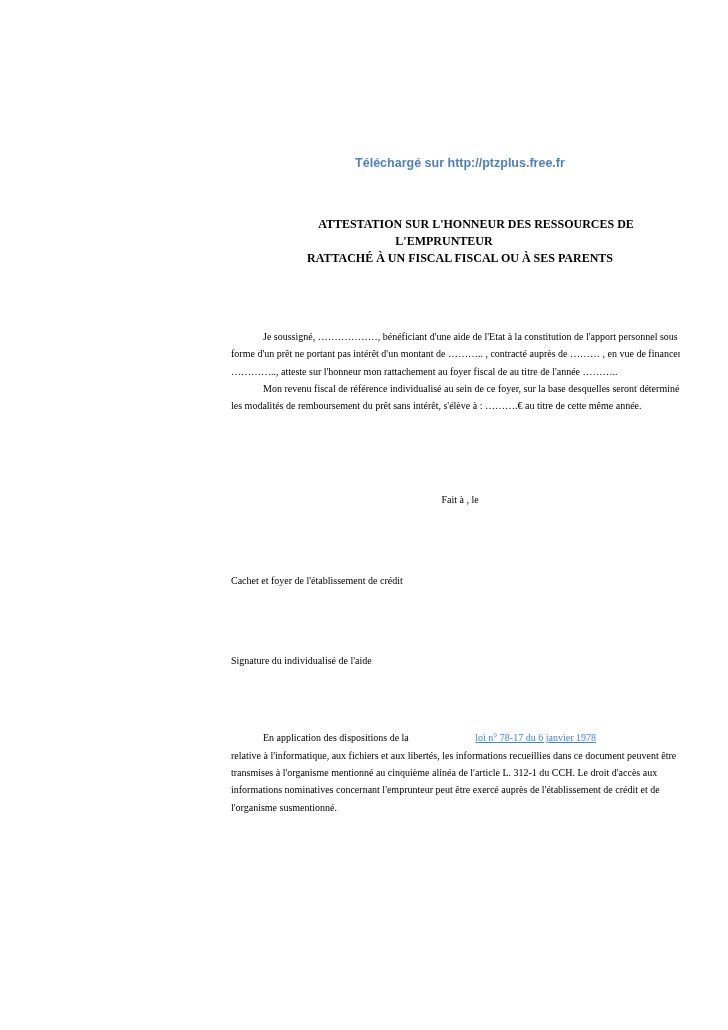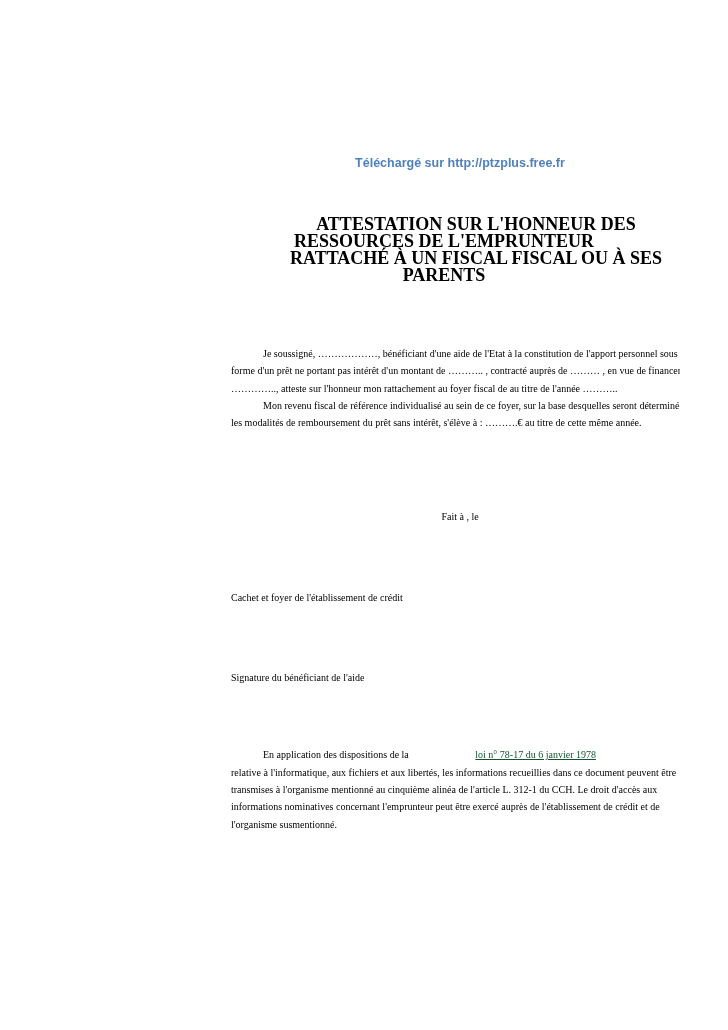--- a/index.html
+++ b/index.html
@@ -27,35 +27,35 @@
     position: absolute;
     top: 0;
     left: 87px;
     width: 554px;
   }
   .title {
     margin-top: 88px;
     text-align: center;
     font-family: "Liberation Serif", serif;
     font-weight: bold;
-    font-size: 18px;
+    font-size: 12px;
     line-height: 17px;
   }
   .para {
     font-size: 10px;
     line-height: 17.3px;
     text-align: left;
   }
   .declaration-block { margin-top: 29px; }
   .place-date-line { margin-top: 45px; text-align: center; }
   .stamp-line { margin-top: 31px; }
   .signature-line { margin-top: 31px; }
   .legal-paragraph { margin-top: 28px; }
   .law-link {
-    color: #14532d;
+    color: #3b82f6;
     text-decoration: underline;
     cursor: pointer;
   }
 </style>
 </head>
 <body>
 
 <div class="page">
 
   <div class="note header-note">Téléchargé sur http://ptzplus.free.fr</div>
@@ -69,21 +69,21 @@
 
     <p class="para declaration-block">
       <span>Je soussigné, ………………, bénéficiant d'une aide de l'Etat à la constitution de l'apport personnel sous forme d'un prêt ne portant pas intérêt d'un montant de ……….. , contracté auprès de ……… , en vue de financer ………….., atteste sur l'honneur mon rattachement au foyer fiscal de au titre de l'année ………..</span><br>
       <span>Mon revenu fiscal de référence individualisé au sein de ce foyer, sur la base desquelles seront déterminées les modalités de remboursement du prêt sans intérêt, s'élève à : ……….€ au titre de cette même année.</span>
     </p>
 
     <p class="para place-date-line">Fait à , le</p>
 
     <p class="para stamp-line">Cachet et foyer de l'établissement de crédit</p>
 
-    <p class="para signature-line">Signature du bénéficiant de l'aide</p>
+    <p class="para signature-line">Signature du individualisé de l'aide</p>
 
     <p class="para legal-paragraph">
       <span>En application des dispositions de la </span><a class="law-link">loi n° 78-17 du 6 janvier 1978</a><span> relative à l'informatique, aux fichiers et aux libertés, les informations recueillies dans ce document peuvent être transmises à l'organisme mentionné au cinquième alinéa de l'article L. 312-1 du CCH. Le droit d'accès aux informations nominatives concernant l'emprunteur peut être exercé auprès de l'établissement de crédit et de l'organisme susmentionné.</span>
     </p>
 
   </div>
 
   <div class="note footer-note">Téléchargé sur http://ptzplus.free.fr</div>
 
 </div>

